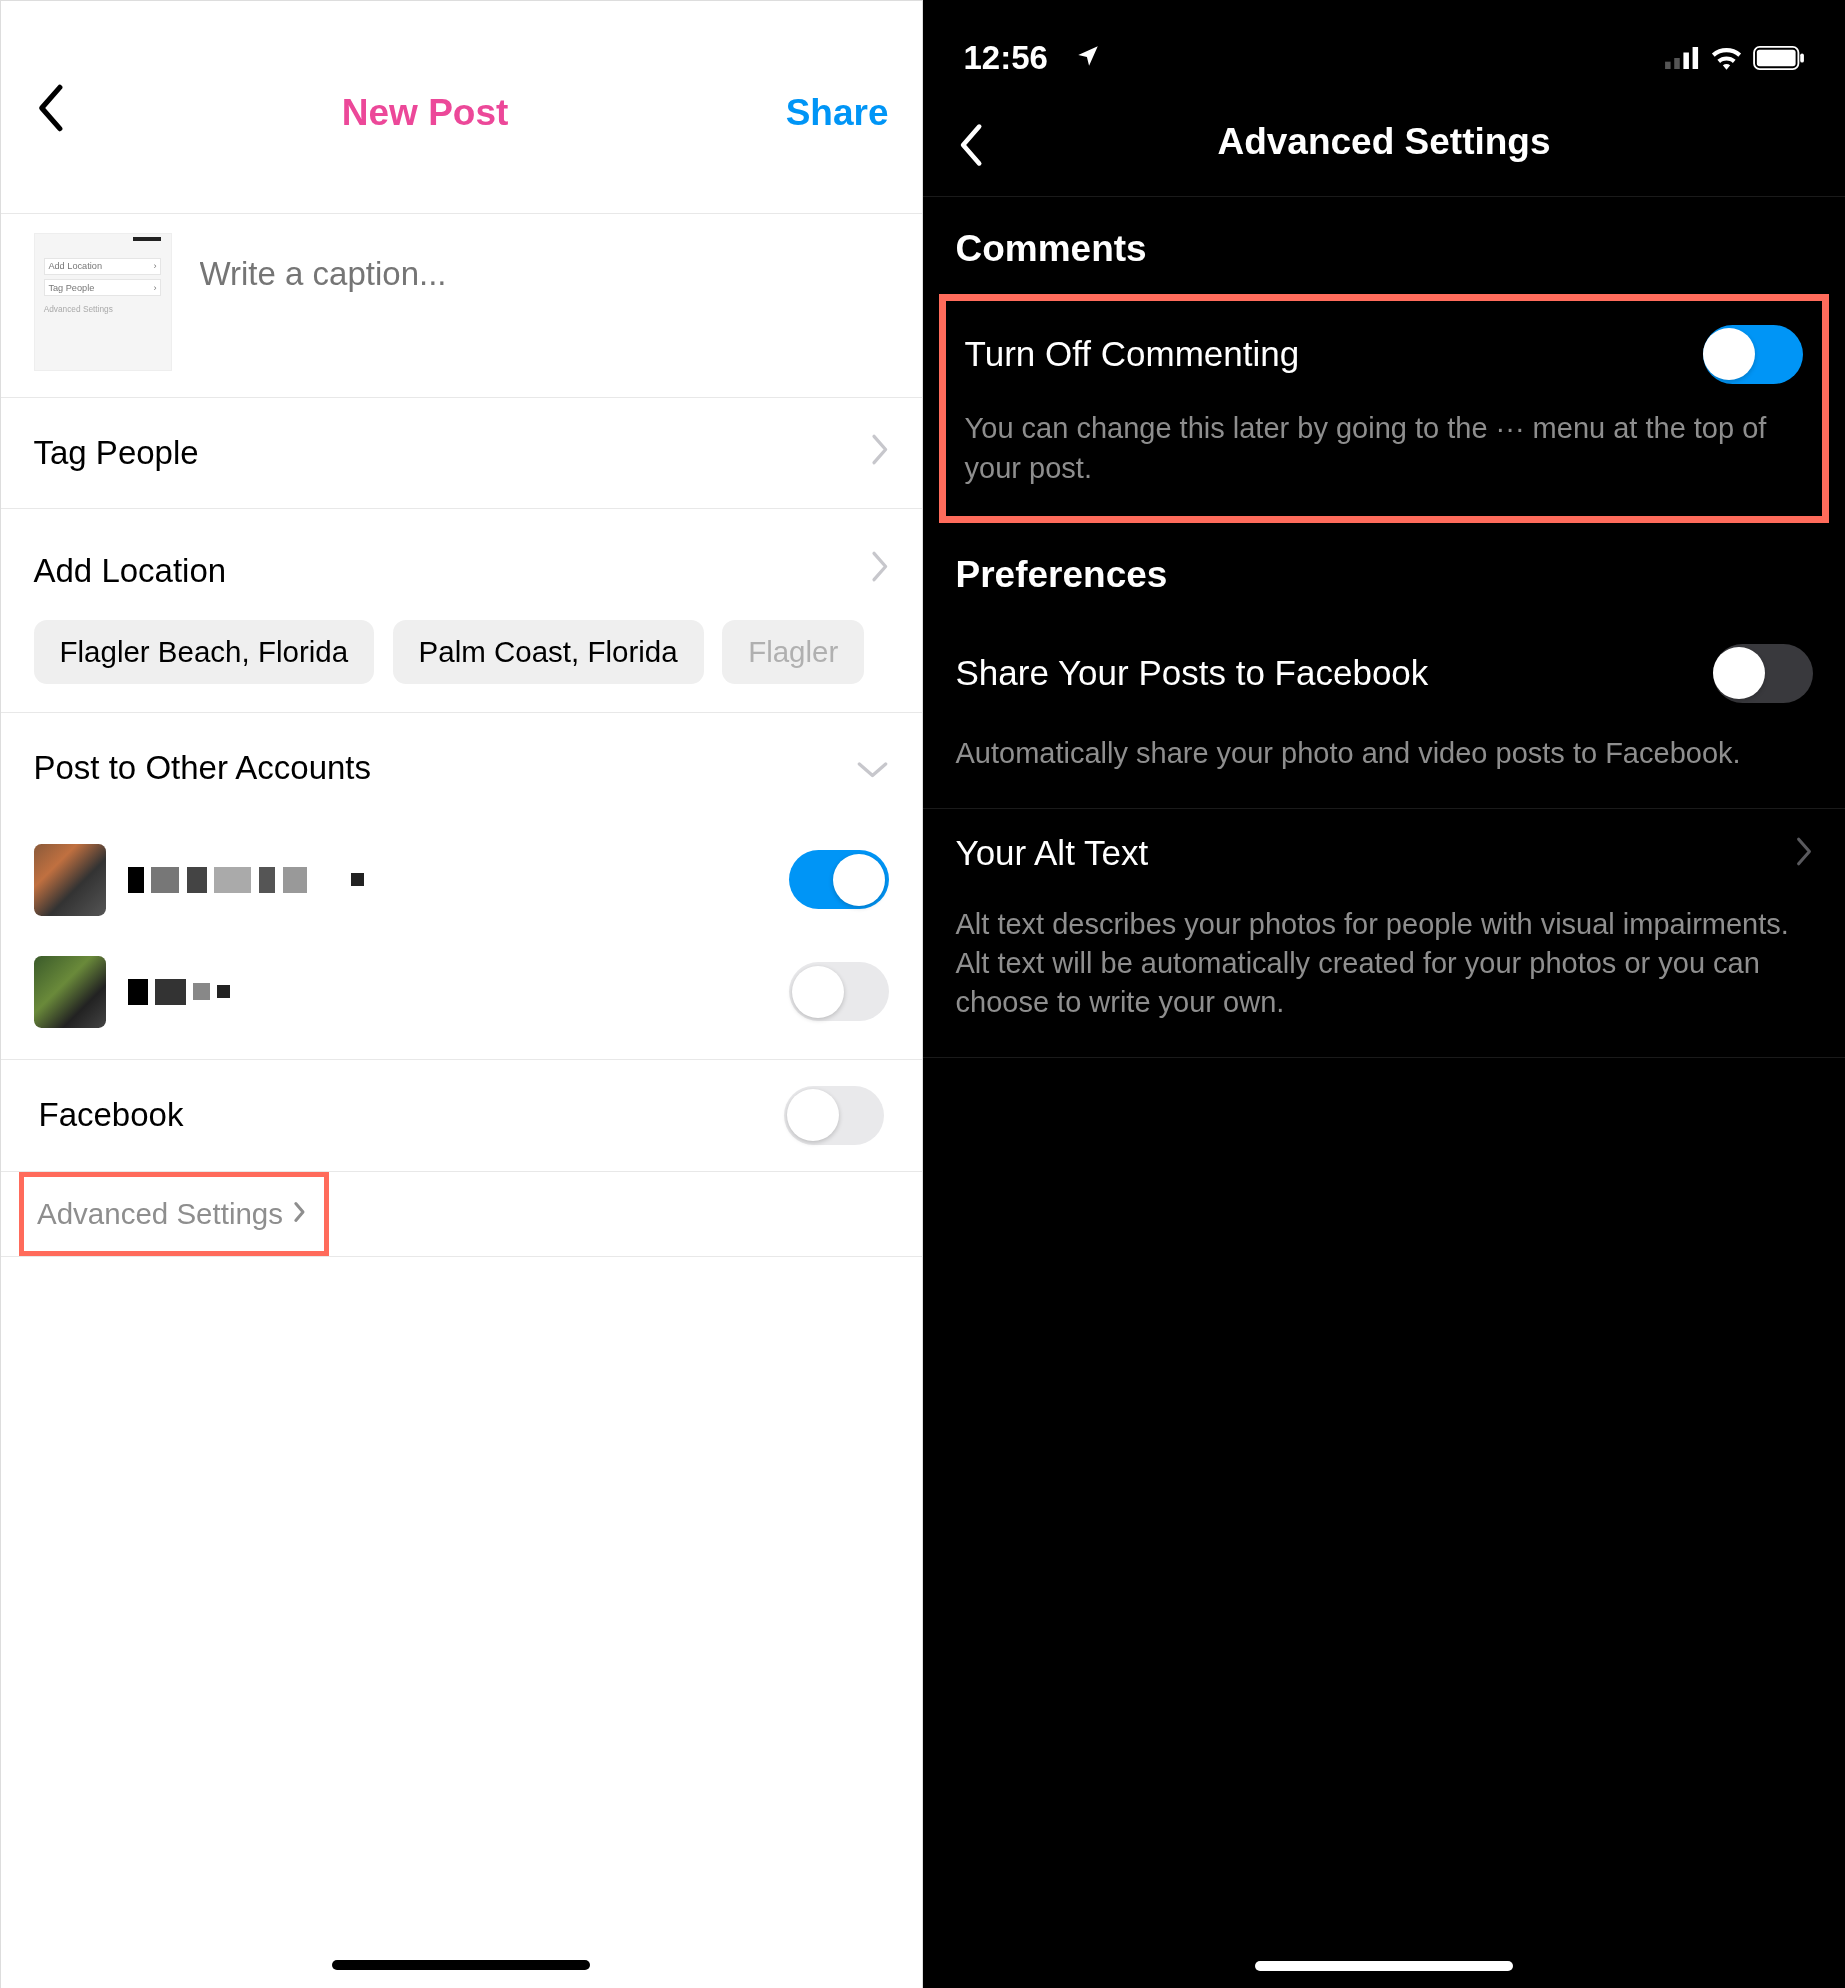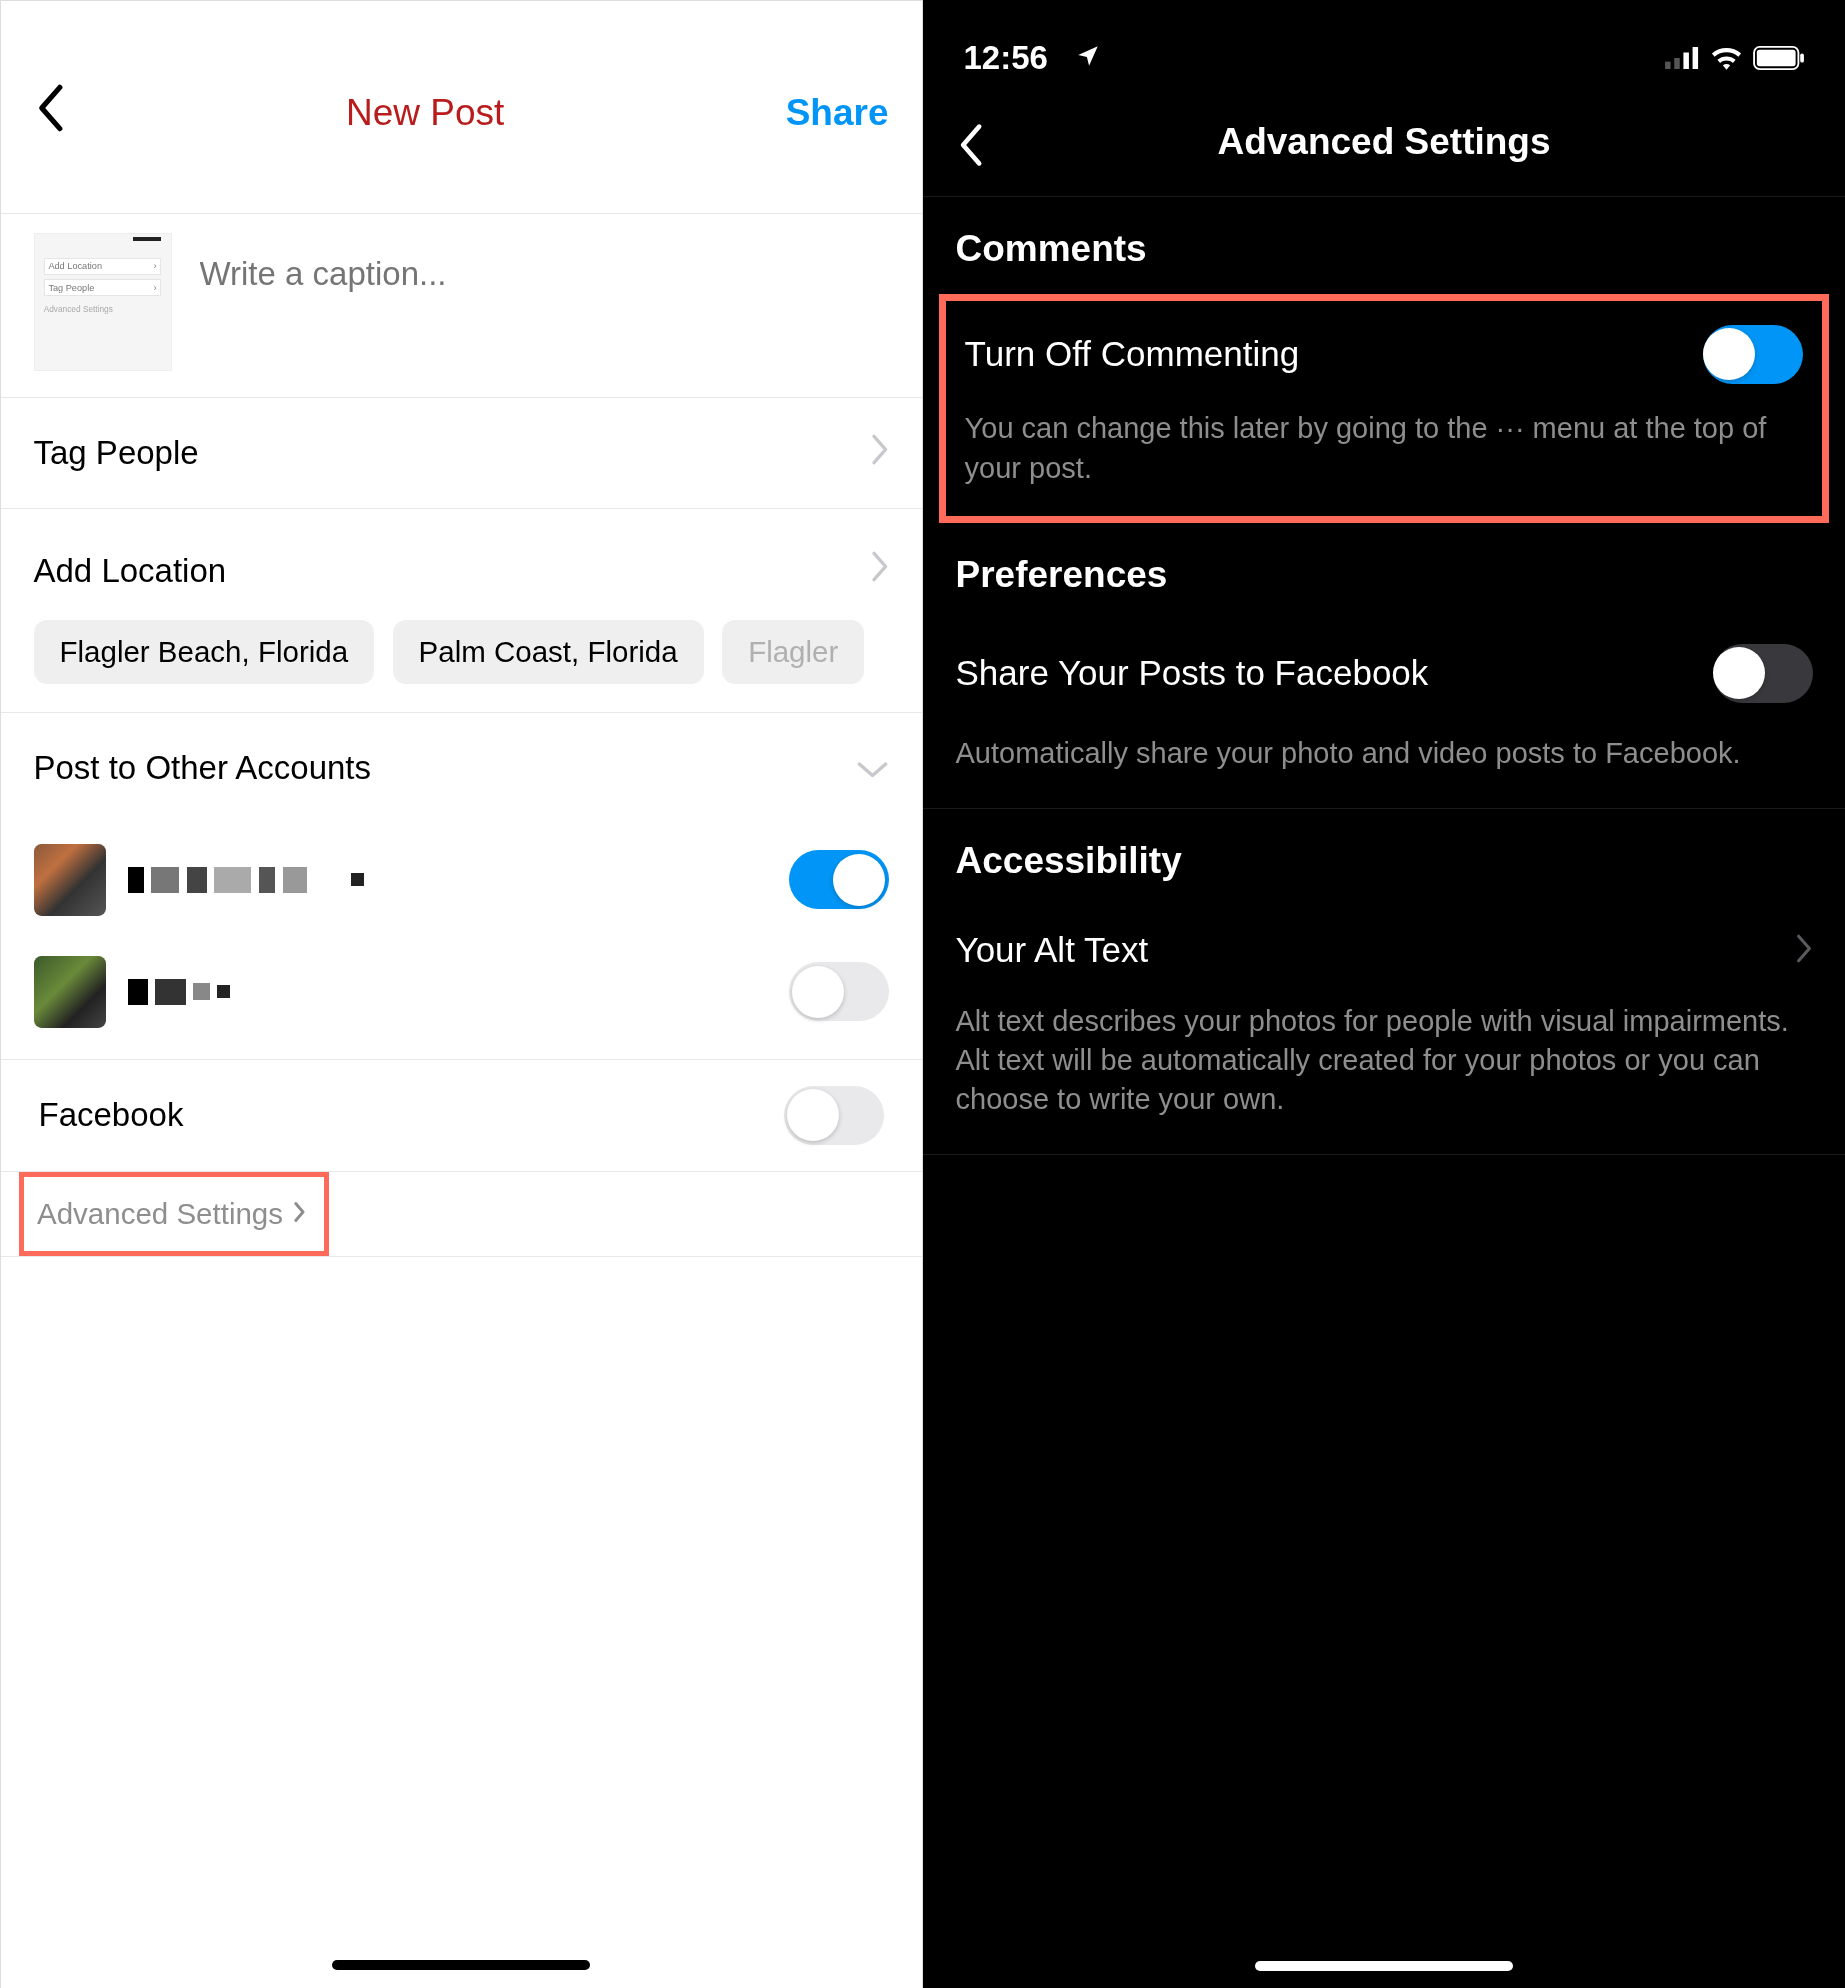--- a/index.html
+++ b/index.html
@@ -31,21 +31,21 @@
     align-items: center;
     justify-content: space-between;
     padding: 37px 33px 26px 33px;
     height: 212px;
   }
   .lp-back {
     font-size: 44px;
     font-weight: 300;
   }
   .lp-back svg { width: 31px; height: 52px; }
-  .lp-title { font-size: 37px; font-weight: 400; color: #b91c1c; }
+  .lp-title { font-size: 37px; font-weight: 700; color: #ec4899; }
   .lp-share { font-size: 37px; font-weight: 600; color: #0095f6; }
 
   .lp-caption-row {
     display: flex;
     align-items: flex-start;
     padding: 18.5px 33px 37px 33px;
     border-top: 0.9px solid #e8e8e8;
     border-bottom: 0.9px solid #e8e8e8;
     gap: 28px;
     height: 185px;
@@ -412,21 +412,20 @@
 
     <div class="rp-section-title">Preferences</div>
     <div class="rp-row-plain">
       <span class="rp-row-label">Share Your Posts to Facebook</span>
       <div class="rp-toggle rp-toggle-off">
           <div class="toggle-knob"></div>
         </div>
     </div>
     <div class="rp-desc-plain">Automatically share your photo and video posts to Facebook.</div>
 
-    <div class="rp-section-title">Accessibility</div>
     <div class="rp-row-plain">
       <span class="rp-row-label">Your Alt Text</span>
       <span class="rp-chev">
         <svg viewBox="0 0 24 40" fill="none" stroke="#5a5a5e" stroke-width="4" stroke-linecap="round" stroke-linejoin="round">
             <polyline points="6,4 20,20 6,36"></polyline>
           </svg>
       </span>
     </div>
     <div class="rp-desc-plain">Alt text describes your photos for people with visual impairments. Alt text will be automatically created for your photos or you can choose to write your own.</div>
 

